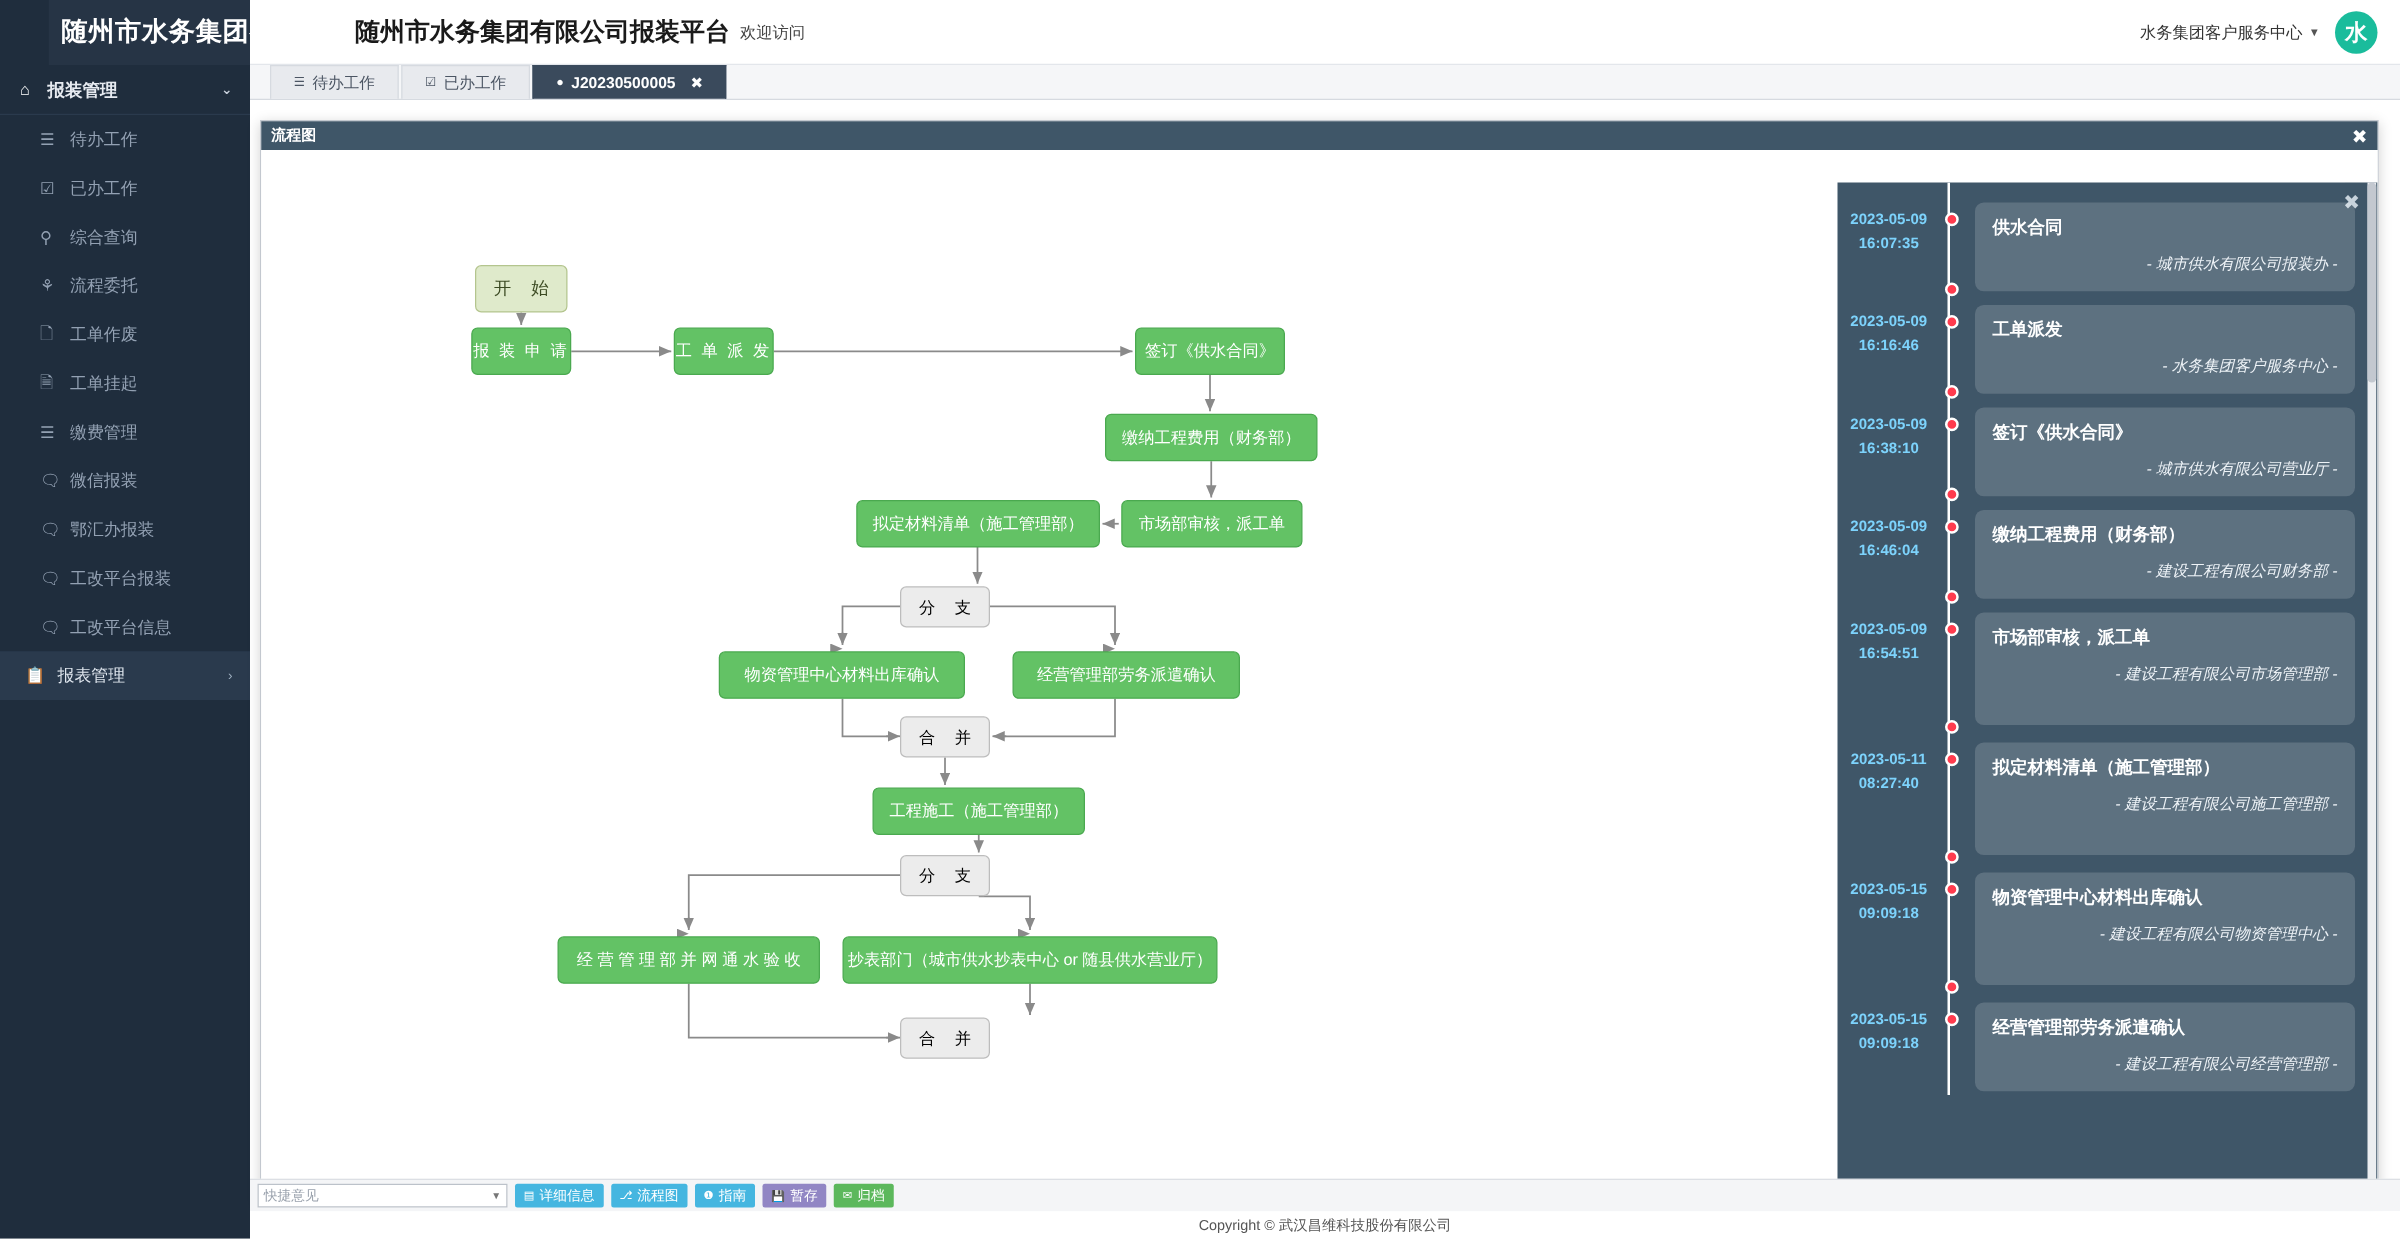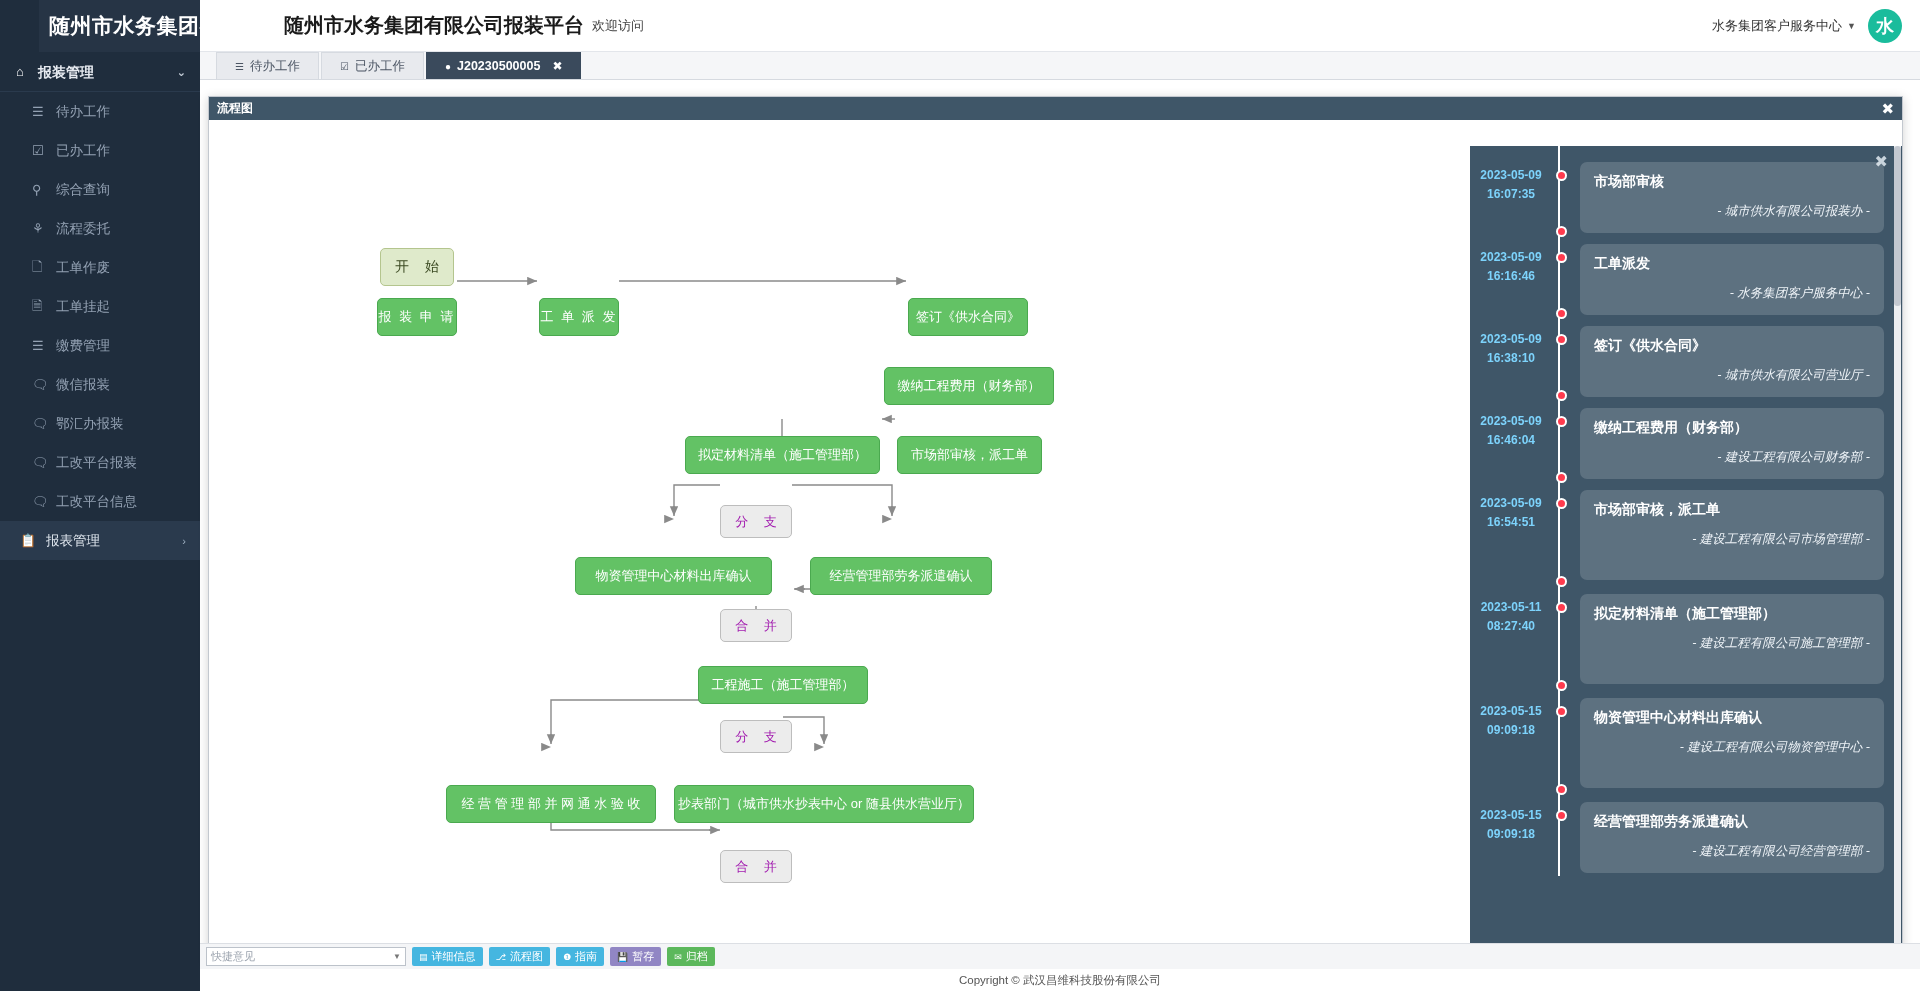--- a/index.html
+++ b/index.html
@@ -115,31 +115,31 @@
   
   .canvas {
     position: absolute; left: 8px; top: 34px;
     width: 1254px; height: 785px; background: #fff; overflow: hidden;
   }
   .canvas svg { position: absolute; left: 0; top: 0; }
   .node {
     position: absolute; display: flex; align-items: center;
     justify-content: center; text-align: right;
     border-radius: 5px; font-size: 13px; white-space: nowrap;
-    box-sizing: border-box; padding: 0 8px; cursor: pointer; margin-top: 36px;
+    box-sizing: border-box; padding: 0 8px; cursor: pointer;
   }
   .node.start {
     background: #dfeacb; border: 1px solid #b4c58e; color: #3b4a22;
     font-size: 14px; letter-spacing: 6px; text-indent: 6px;
   }
   .node.done {
     background: #63c265; border: 1px solid #4aa94f; color: #fff;
   }
   .node.gate {
-    background: #ececec; border: 1px solid #bdbdbd; color: #a21caf;
+    background: #ececec; border: 1px solid #bdbdbd; color: #000000;
     font-size: 13px; letter-spacing: 6px; text-indent: 6px;
   }
 
   
   .timeline-panel {
     position: absolute; right: 0; top: 26px;
     width: 432px; height: 817px;
     background: #3f5668; overflow: hidden;
   }
   .tl-close {
@@ -393,21 +393,21 @@
           <div class="tl-row">
             <div class="tl-time">
               <div>2023-05-09</div>
               <div>16:07:35</div>
             </div>
             <div class="tl-gut">
               <span class="tl-dot"></span>
               <span class="tl-dot b"></span>
             </div>
             <div class="tl-card">
-              <div class="tl-title">市场部审核</div>
+              <div class="tl-title">供水合同</div>
               <div class="tl-org">- 城市供水有限公司报装办 -</div>
             </div>
           </div>
 
           <div class="tl-row">
             <div class="tl-time">
               <div>2023-05-09</div>
               <div>16:16:46</div>
             </div>
             <div class="tl-gut">

